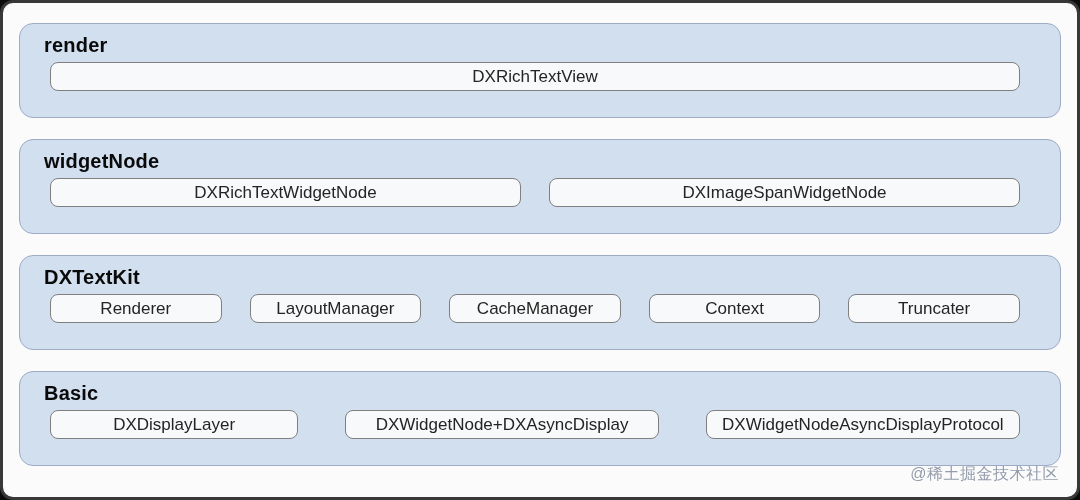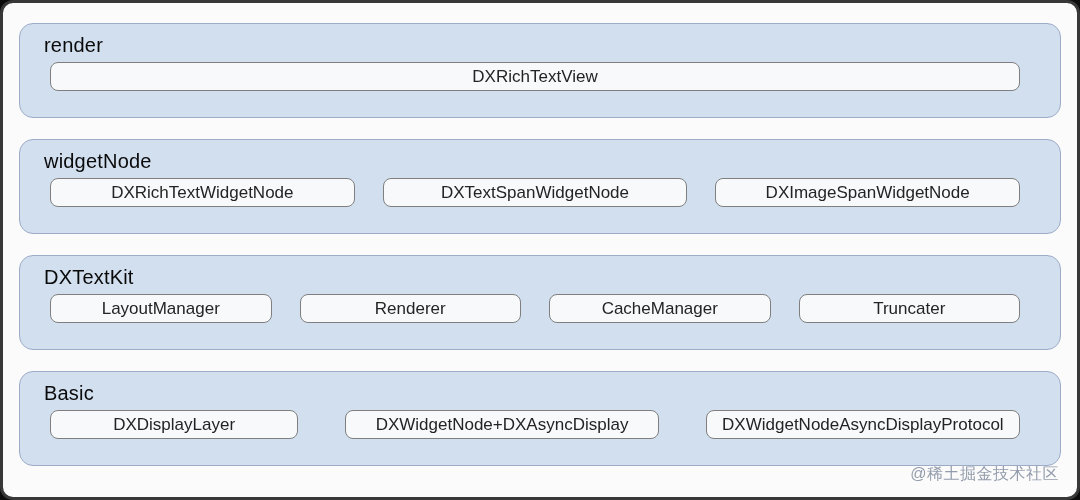--- a/index.html
+++ b/index.html
@@ -30,20 +30,21 @@
     background: #d2dfef;
     border: 1.5px solid #9dabc7;
     border-radius: 14px;
     padding: 10px 40px 0 24px;
   }
   .layer-label {
     font-size: 20px;
     line-height: 23px;
     color: #0a0a0a;
     letter-spacing: 0.2px;
+    font-weight: bold;
   }
   .box-row {
     display: flex;
     gap: 28px;
     margin: 5px 0 0 6px;
   }
   .box-row.wide-gap {
     gap: 0;
     justify-content: space-between;
   }
@@ -83,31 +84,31 @@
       <div class="layer-label">render</div>
       <div class="box-row">
         <div class="node-box">DXRichTextView</div>
       </div>
     </section>
 
     <section class="layer">
       <div class="layer-label">widgetNode</div>
       <div class="box-row">
         <div class="node-box">DXRichTextWidgetNode</div>
-        <div class="node-box">DXTextSpanWidgetNode</div>
         <div class="node-box">DXImageSpanWidgetNode</div>
       </div>
     </section>
 
     <section class="layer">
       <div class="layer-label">DXTextKit</div>
       <div class="box-row">
+        <div class="node-box">Renderer</div>
         <div class="node-box">LayoutManager</div>
-        <div class="node-box">Renderer</div>
         <div class="node-box">CacheManager</div>
+        <div class="node-box">Context</div>
         <div class="node-box">Truncater</div>
       </div>
     </section>
 
     <section class="layer">
       <div class="layer-label">Basic</div>
       <div class="box-row wide-gap">
         <div class="node-box w-sm">DXDisplayLayer</div>
         <div class="node-box w-lg">DXWidgetNode+DXAsyncDisplay</div>
         <div class="node-box w-lg">DXWidgetNodeAsyncDisplayProtocol</div>

